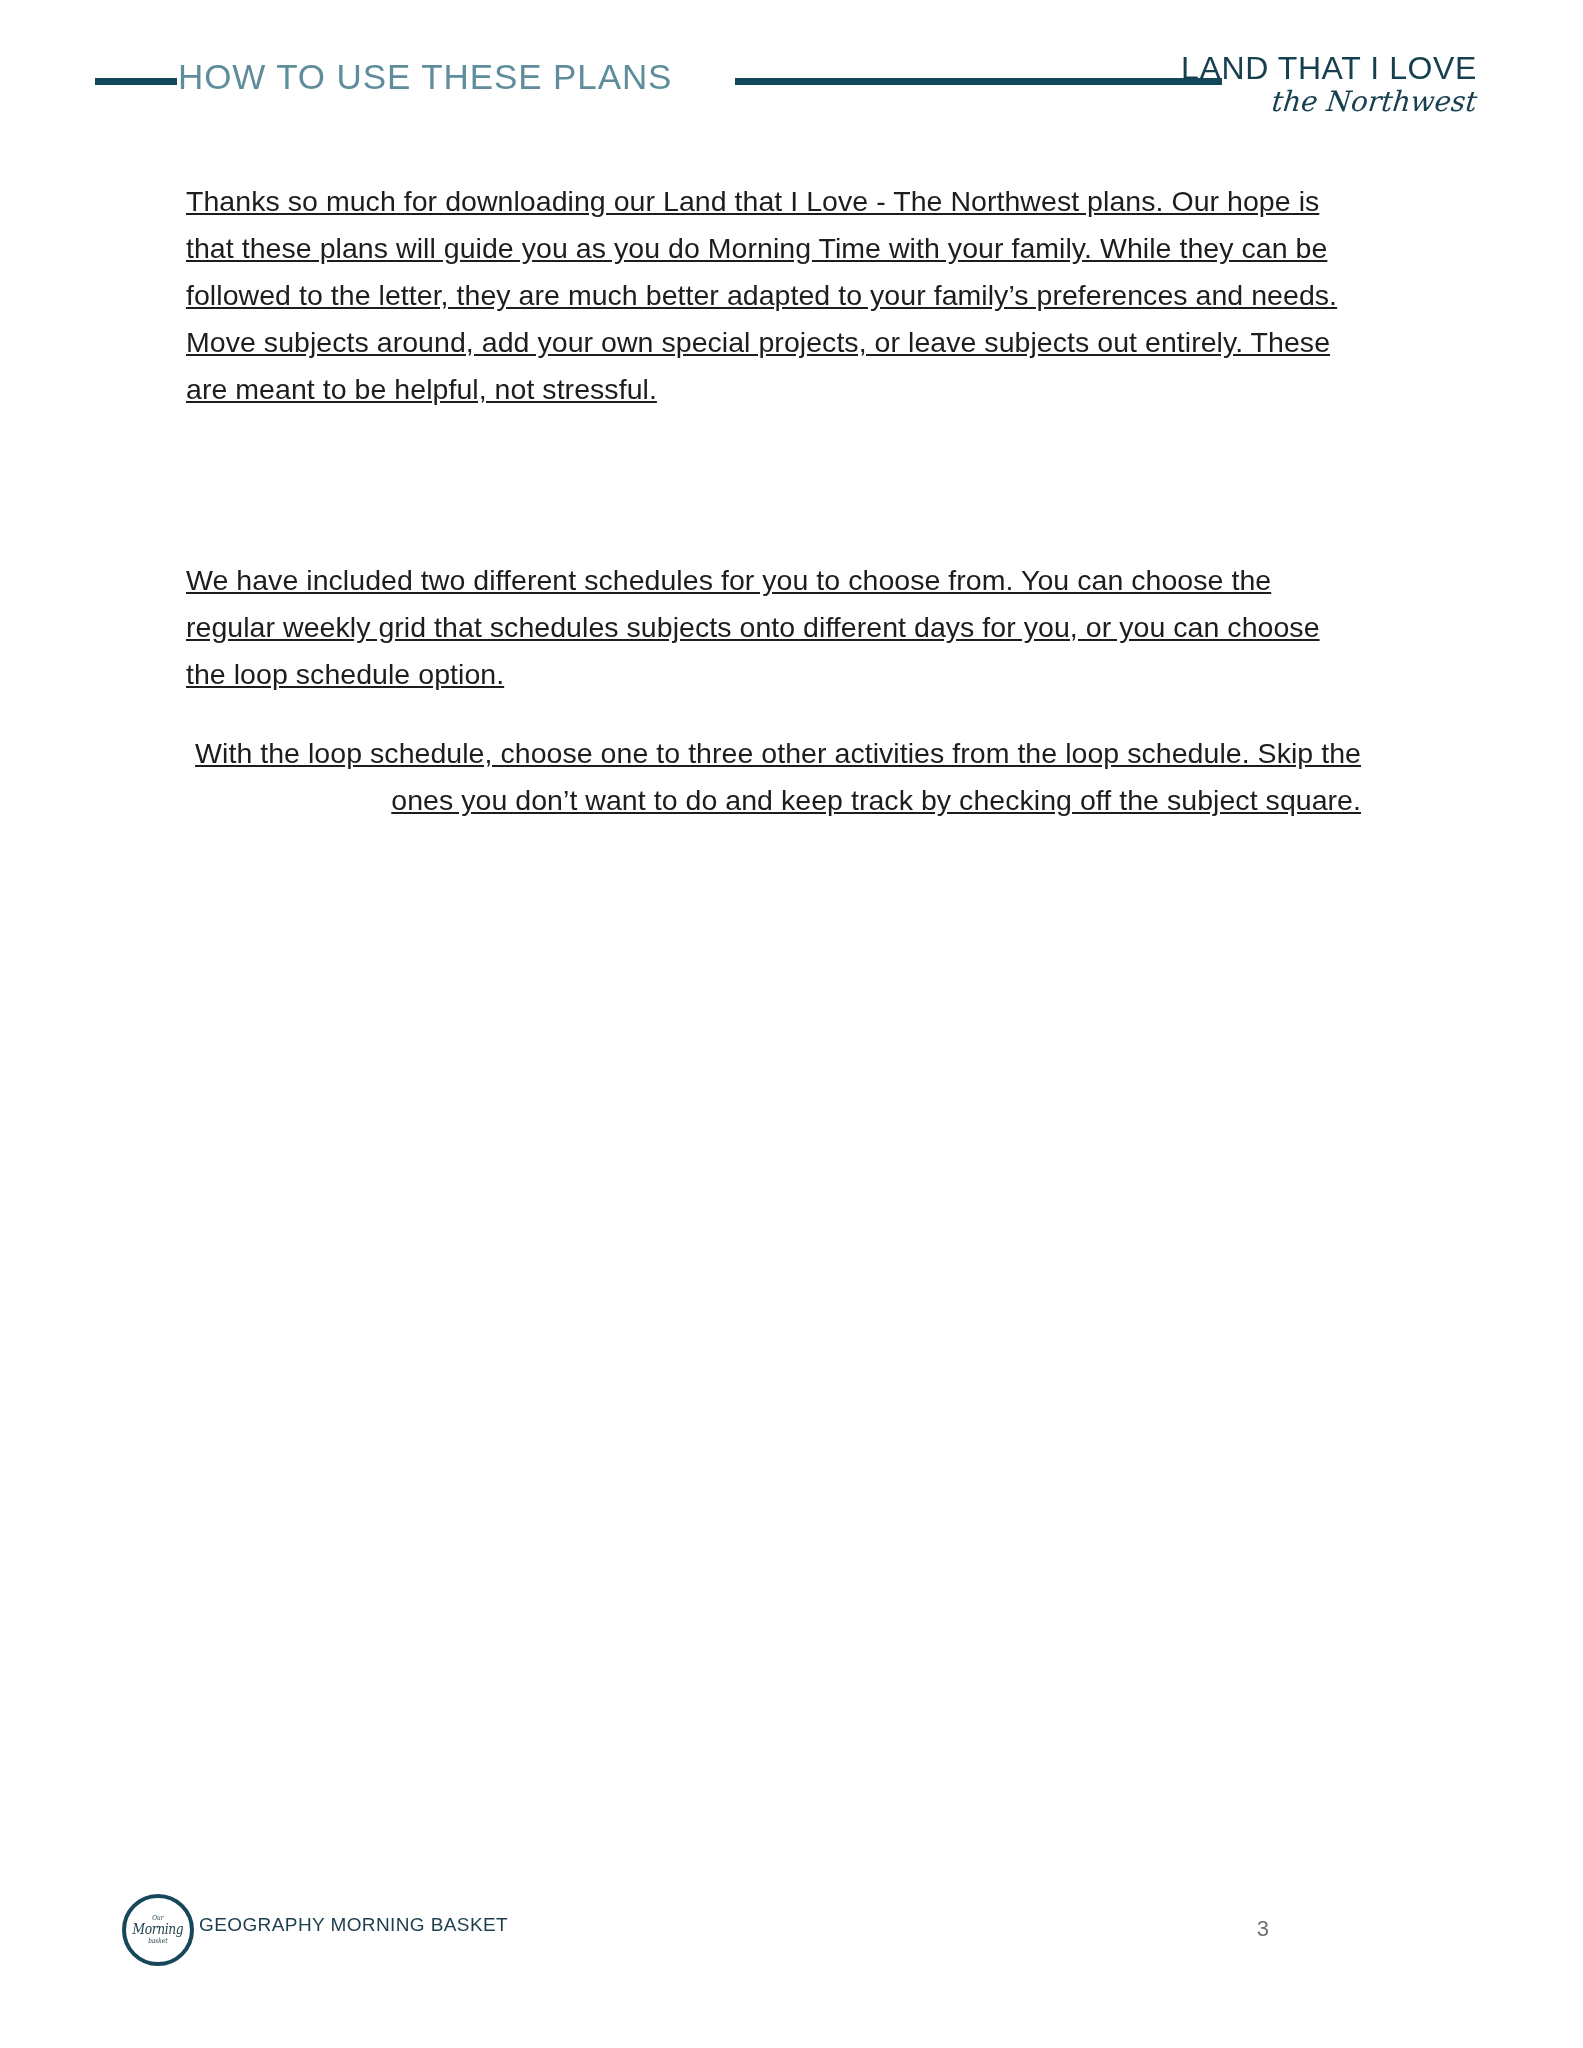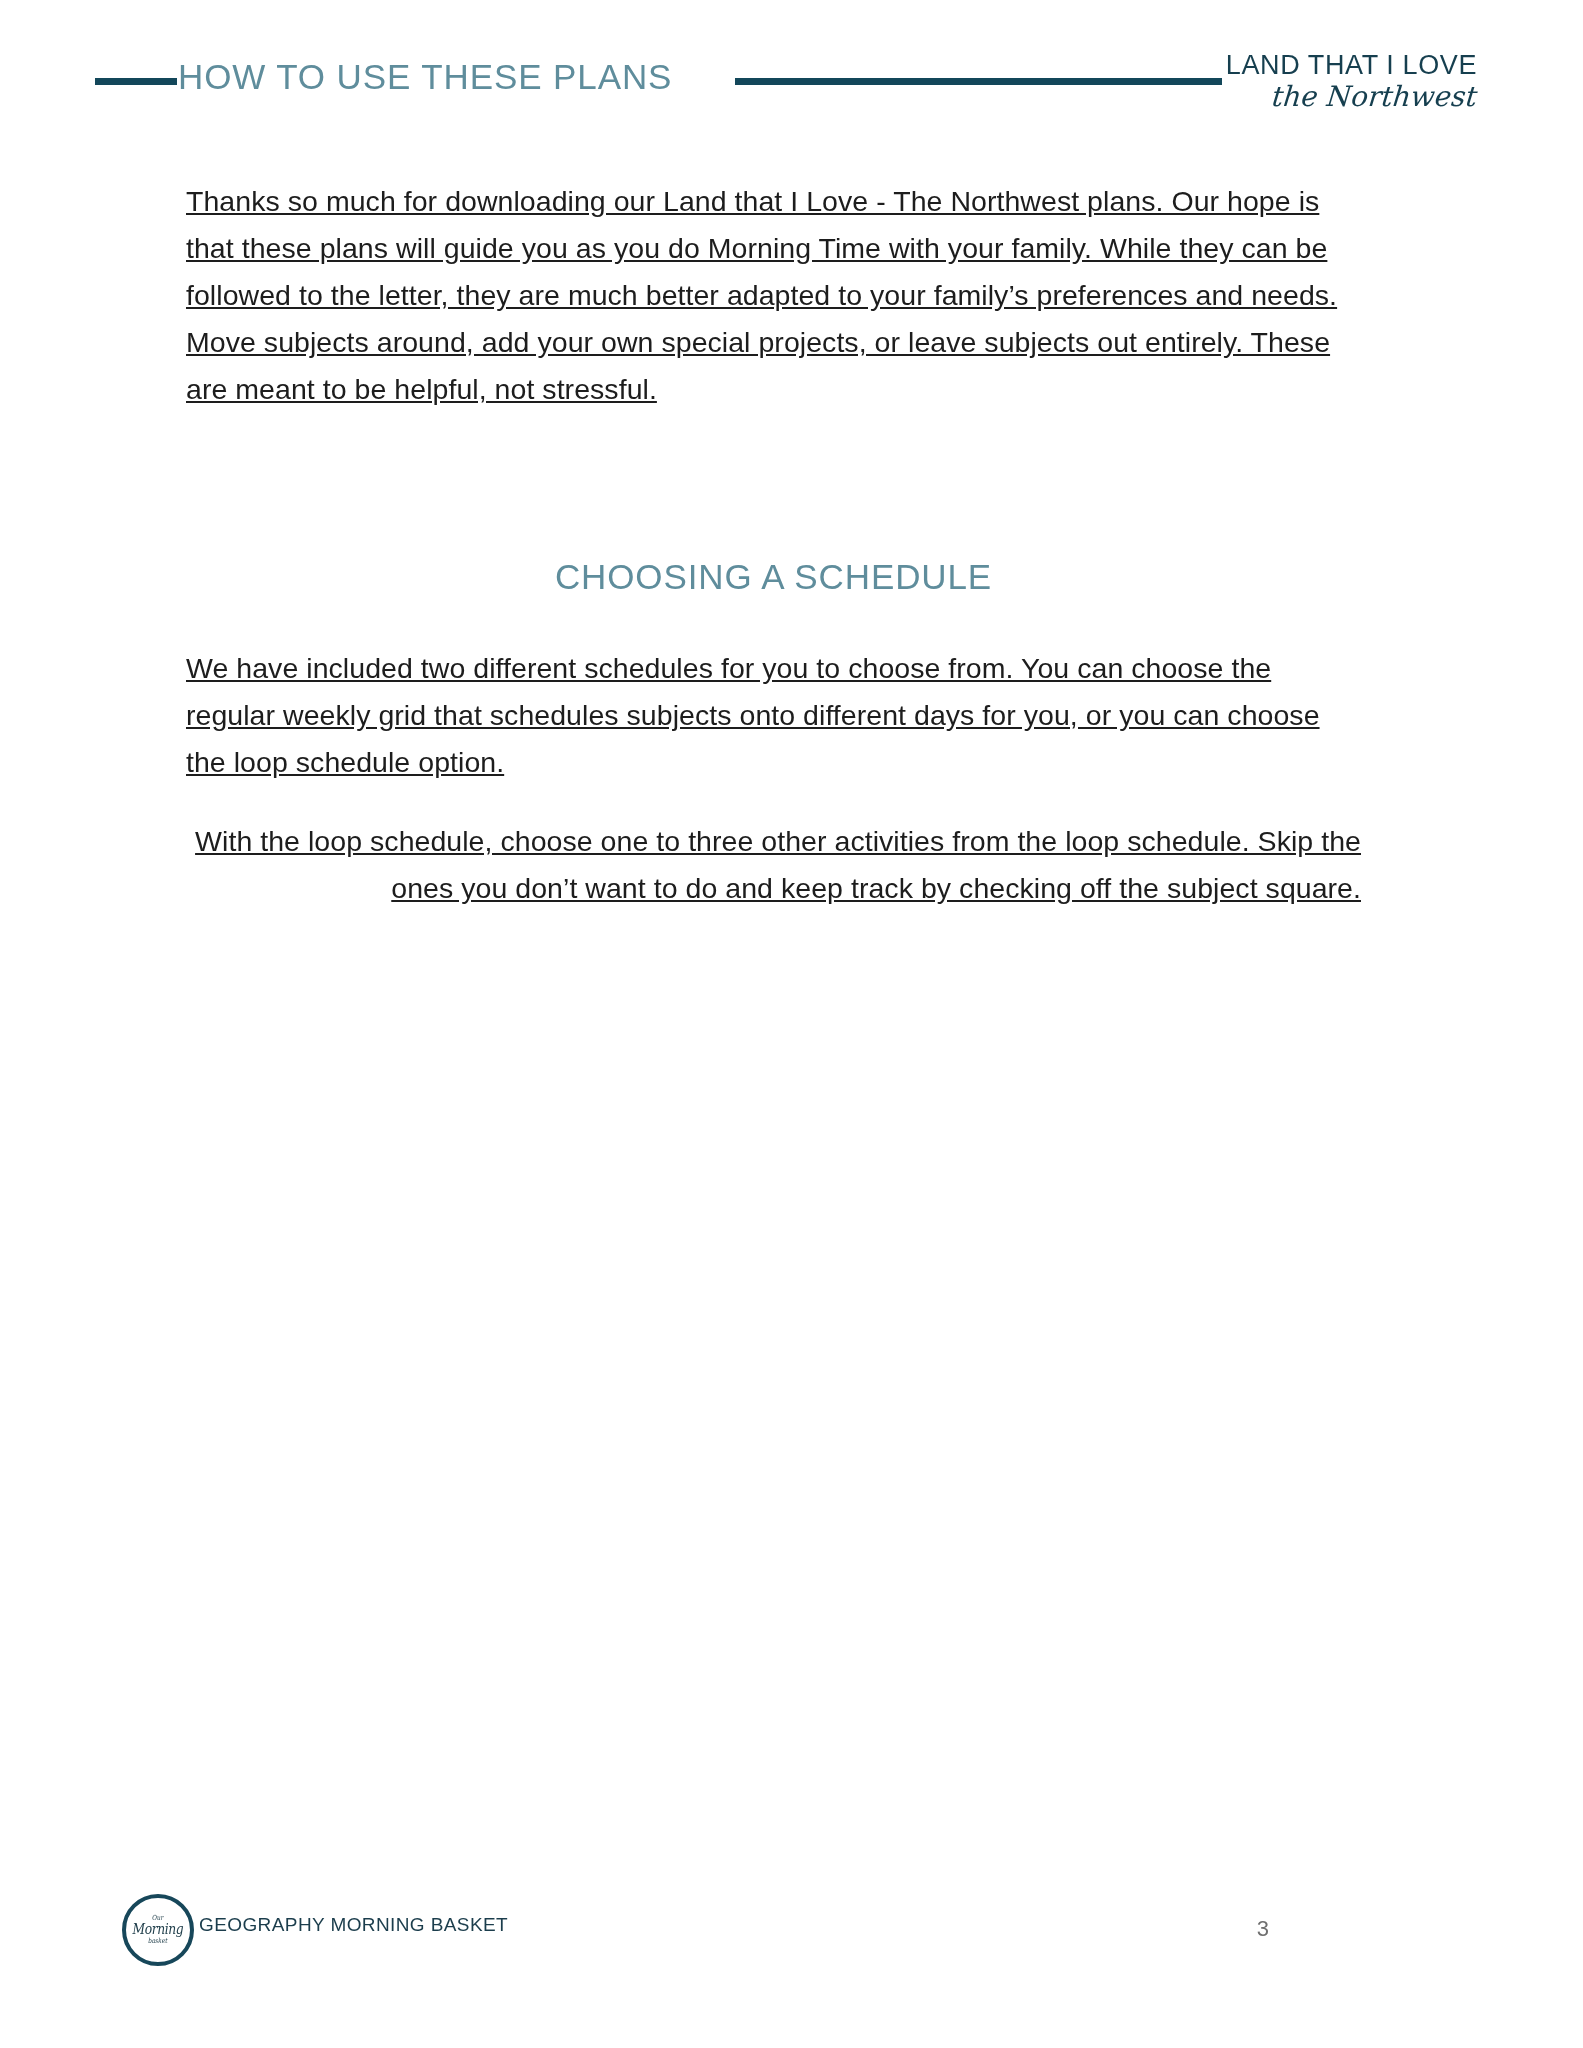--- a/index.html
+++ b/index.html
@@ -54,21 +54,21 @@
   }
 
   .brand {
     position: absolute;
     right: 106px;
     top: 8px;
     text-align: right;
     line-height: 1;
   }
   .brand-main {
-    font-size: 27px;
+    font-size: 32px;
     letter-spacing: 0.6px;
     color: #163f4f;
     font-weight: 300;
     white-space: nowrap;
   }
   .brand-script {
     margin-top: 4px;
     font-family: "DejaVu Serif", serif;
     font-style: italic;
     font-size: 28px;
@@ -185,21 +185,20 @@
     </div>
   </div>
 
   <div class="content">
 
     <p class="para">Thanks so much for downloading our Land that I Love - The Northwest plans. Our hope is that these plans will guide you as you do Morning Time with your family. While they can be followed to the letter, they are much better adapted to your family’s preferences and needs. Move subjects around, add your own special projects, or leave subjects out entirely. These are meant to be helpful, not stressful.</p>
 
 
     <div class="gap-lg"></div>
 
-    <h2 class="section-title">CHOOSING A SCHEDULE</h2>
 
     <p class="para">We have included two different schedules for you to choose from. You can choose the regular weekly grid that schedules subjects onto different days for you, or you can choose the loop schedule option.</p>
 
     <p class="para">With the loop schedule, choose one to three other activities from the loop schedule. Skip the ones you don’t want to do and keep track by checking off the subject square.</p>
 
   </div>
 
   <div class="page-footer">
 
     <div class="logo-mark">

